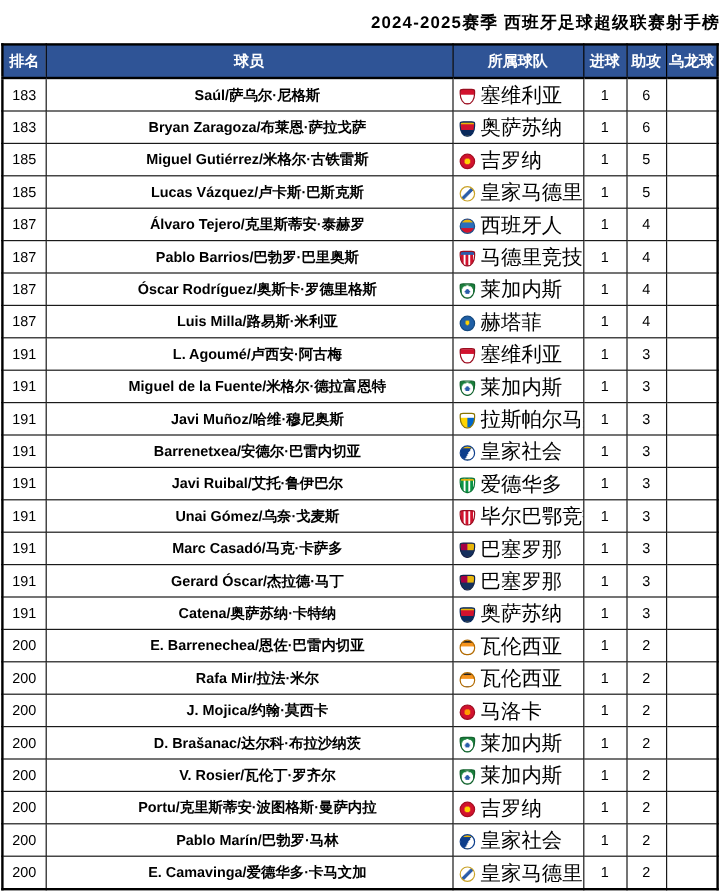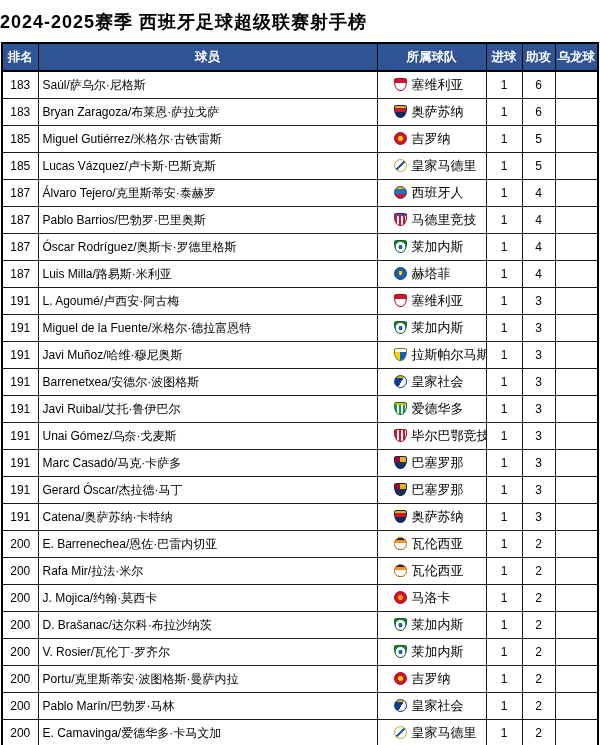--- a/index.html
+++ b/index.html
@@ -1,26 +1,26 @@
 <!DOCTYPE html>
 <html><head>
 <meta charset="utf-8">
 <style>
   html,body{margin:0;padding:0;background:#fff;}
   body{width:600px;height:745px;font-family:"Liberation Sans",sans-serif;color:#000;overflow:hidden;}
-  .page-title{text-align:left;font-size:18px;font-weight:bold;letter-spacing:1px;padding:10px 0 8px 0;}
+  .page-title{text-align:right;font-size:14px;font-weight:bold;letter-spacing:1px;padding:10px 0 8px 0;}
   table.scorers{border-collapse:collapse;table-layout:fixed;width:596px;margin:0 auto;border:2px solid #000;}
   col.c-rank{width:36px;}col.c-player{width:339px;}col.c-team{width:109px;}
   col.c-goals{width:36px;}col.c-assists{width:33px;}col.c-own{width:43px;}
   th{background:#2F5496;color:#fff;font-weight:bold;font-size:12.5px;height:26px;
      border:1px solid #000;border-bottom:2px solid #000;text-align:center;padding:0;}
   td{height:26px;font-size:12px;border:1px solid #1a1a1a;padding:0 2px;text-align:center;
      white-space:nowrap;overflow:hidden;}
-  td.cell-player{text-align:left;padding-left:4px;}
-  td.cell-team{text-align:left;padding-left:16px;font-size:13px;}
+  td.cell-player{text-align:center;padding-left:16px;font-weight:bold;}
+  td.cell-team{text-align:left;padding-left:5px;font-size:17px;}
   .badge{display:inline-block;width:13px;height:13px;box-sizing:border-box;margin-right:5px;
          vertical-align:-2px;border-radius:3px 3px 6px 6px / 2px 2px 9px 9px;}
   .b-sevilla{background:linear-gradient(180deg,#d2122e 0 36%,#fff 36%);border:1px solid #9a0e20;}
   .b-osasuna{background:linear-gradient(180deg,#e8b50a 0 14%,#d2122e 14% 55%,#0a2a5c 55%);border:1px solid #0a2a5c;}
   .b-girona{background:radial-gradient(circle at 50% 50%,#ffd200 0 30%,#d2122e 32%);border:1px solid #a40e20;border-radius:50%;}
   .b-realmadrid{background:linear-gradient(135deg,#fff 0 42%,#2a5caa 42% 58%,#fff 58%);border:1px solid #c9a227;border-radius:50%;}
   .b-espanyol{background:linear-gradient(180deg,#e8b50a 0 18%,#2a6ebb 18% 62%,#d2122e 62%);border:1px solid #1b4f8a;border-radius:50%;}
   .b-atletico{background:linear-gradient(180deg,#2a5caa 0 22%,rgba(0,0,0,0) 22%),repeating-linear-gradient(90deg,#d2122e 0 2px,#fff 2px 4px);border:1px solid #9a0e20;}
   .b-leganes{background:radial-gradient(circle at 50% 55%,#2a5caa 0 24%,#fff 26% 60%,#1a7f3c 62%);border:1px solid #14632f;}
   .b-getafe{background:radial-gradient(circle at 50% 45%,#ffd200 0 22%,#1f5fa6 24%);border:1px solid #154a80;border-radius:50%;}
@@ -140,21 +140,21 @@
       <tr>
         <td class="cell-rank">191</td>
         <td class="cell-player">Javi Muñoz/哈维·穆尼奥斯</td>
         <td class="cell-team"><span class="badge b-laspalmas"></span><span>拉斯帕尔马斯</span></td>
         <td class="cell-num">1</td>
         <td class="cell-num">3</td>
         <td class="cell-num"></td>
       </tr>
       <tr>
         <td class="cell-rank">191</td>
-        <td class="cell-player">Barrenetxea/安德尔·波图格斯</td>
+        <td class="cell-player">Barrenetxea/安德尔·巴雷内切亚</td>
         <td class="cell-team"><span class="badge b-realsociedad"></span><span>皇家社会</span></td>
         <td class="cell-num">1</td>
         <td class="cell-num">3</td>
         <td class="cell-num"></td>
       </tr>
       <tr>
         <td class="cell-rank">191</td>
         <td class="cell-player">Javi Ruibal/艾托·鲁伊巴尔</td>
         <td class="cell-team"><span class="badge b-betis"></span><span>爱德华多</span></td>
         <td class="cell-num">1</td>

